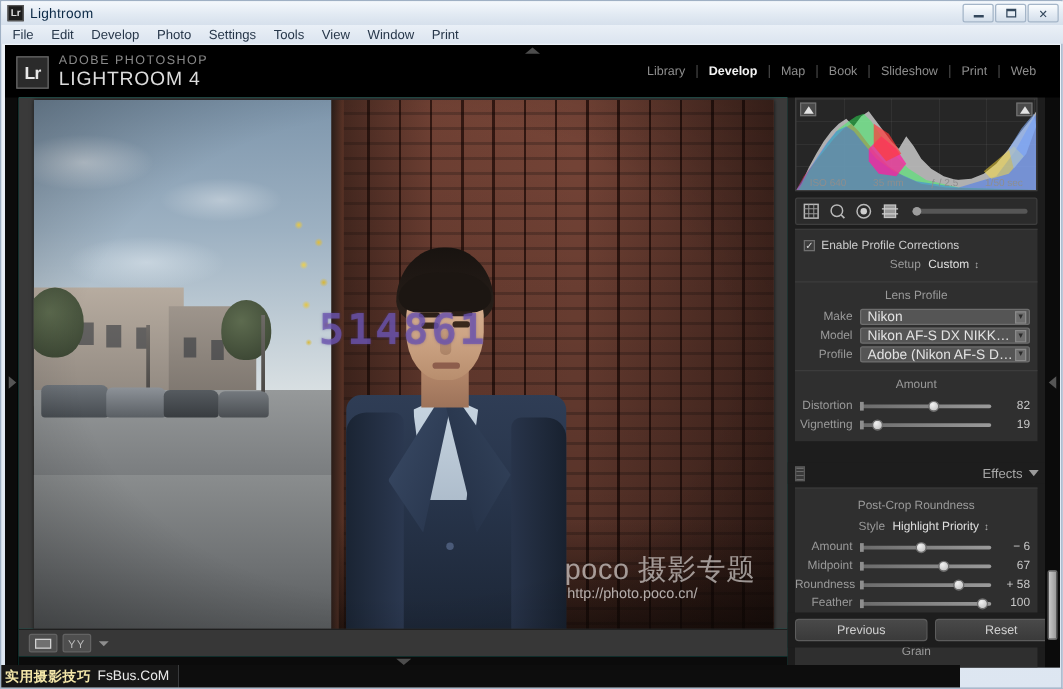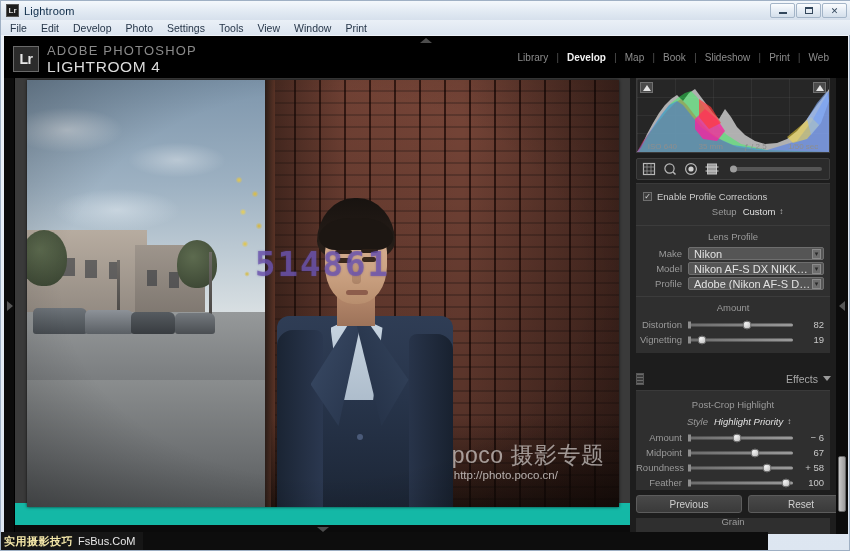--- a/index.html
+++ b/index.html
@@ -81,21 +81,21 @@
   }
   .lr-badge {
     width: 26px; height: 26px; background: #2b2b2b;
     border: 1px solid #6a6a6a;
     color: #e8e8e8; font-size: 14px; font-weight: bold;
     display: flex; align-items: center; justify-content: center;
     letter-spacing: -.5px;
   }
   .identity-text { margin-left: 8px; line-height: 1; }
   .ident-sup {
-    font-size: 13px; color: #8a8a8a; letter-spacing: 1.2px;
+    font-size: 10px; color: #8a8a8a; letter-spacing: 1.2px;
     display: block; margin-bottom: 2px;
   }
   .ident-main {
     font-size: 15.5px; color: #dcdcdc; letter-spacing: .6px;
     display: block; font-weight: 400;
   }
   .modules {
     position: absolute; right: 11px; top: 15px;
     display: flex; align-items: center;
   }
@@ -460,21 +460,21 @@
     font-size: 7px; color: #2a2a2a; line-height: 1;
   }
   .popup-txt {
     font-size: 9.5px; color: #e0e0e0; display: flex; align-items: center;
   }
   .popup-txt .updown {
     font-size: 8px; color: #b4b4b4; margin-left: 4px; line-height: .9;
   }
   .setup-row { display: flex; align-items: center; padding: 2px 0 3px 0; justify-content: center; }
   .setup-row .row-lbl { width: 60px; }
-  .style-row { display: flex; align-items: center; padding: 2px 0 3px 0; font-style: italic; }
+  .style-row { display: flex; align-items: center; padding: 2px 0 3px 0; }
   .style-row .row-lbl { width: 78px; }
 
   .slider {
     flex: 1; height: 9px; position: relative; margin-right: 5px;
   }
   .slider-track {
     position: absolute; left: 0; top: 50%; transform: translateY(-50%);
     width: 100%; height: 3px;
     background: linear-gradient(to right, #6b6b6b, #9b9b9b);
     border-radius: 2px;
@@ -664,20 +664,29 @@
 
             <div class="photo-vignette"></div>
             <div class="wm-center">514861</div>
             <div class="wm-poco">
               <div class="wm-poco-main">poco 摄影专题</div>
               <div class="wm-poco-url">http://photo.poco.cn/</div>
             </div>
           </div>
         </div>
 
+        <div class="center-toolbar">
+          <div class="tb-btn">
+            <div class="tb-rect"></div>
+          </div>
+          <div class="tb-btn">
+            <div class="tb-yy">YY</div>
+          </div>
+          <div class="tb-caret"></div>
+        </div>
         <div class="center-bottom-arrow">
           <div class="tri-down"></div>
         </div>
       </div>
 
       <div class="right-panel">
         <div class="panel-inner">
 
 
           <div class="hist-box">
@@ -803,21 +812,21 @@
             </div>
           </div>
 
           <div class="effects-head">
             <div class="pnl-switch"></div>
             <div class="pnl-head-title">Effects</div>
             <div class="pnl-tri"></div>
           </div>
 
           <div class="sect">
-            <div class="sect-title">Post-Crop Highlight</div>
+            <div class="sect-title">Post-Crop Roundness</div>
 
             <div class="style-row">
               <div class="row-lbl">Style</div>
               <div class="popup-txt">
                 <span>Highlight Priority</span>
                 <span class="updown">↕</span>
               </div>
             </div>
 
             <div class="row">

